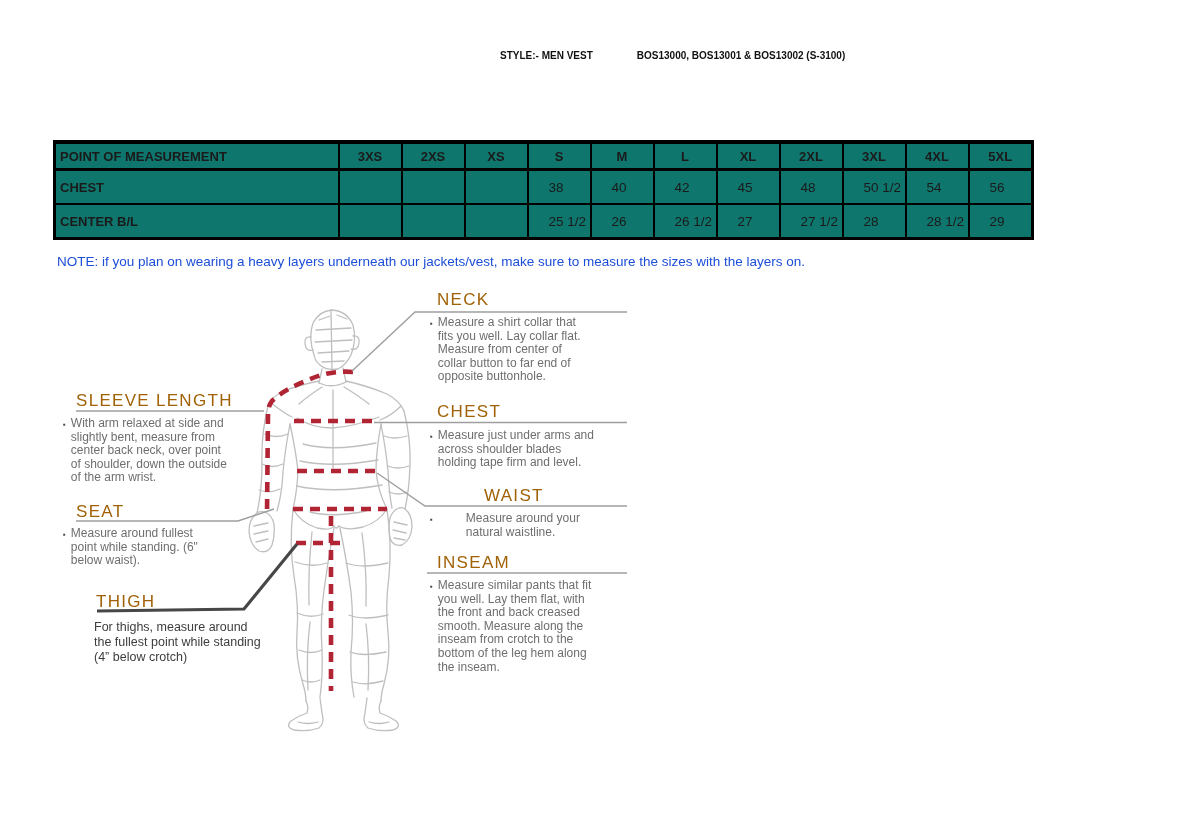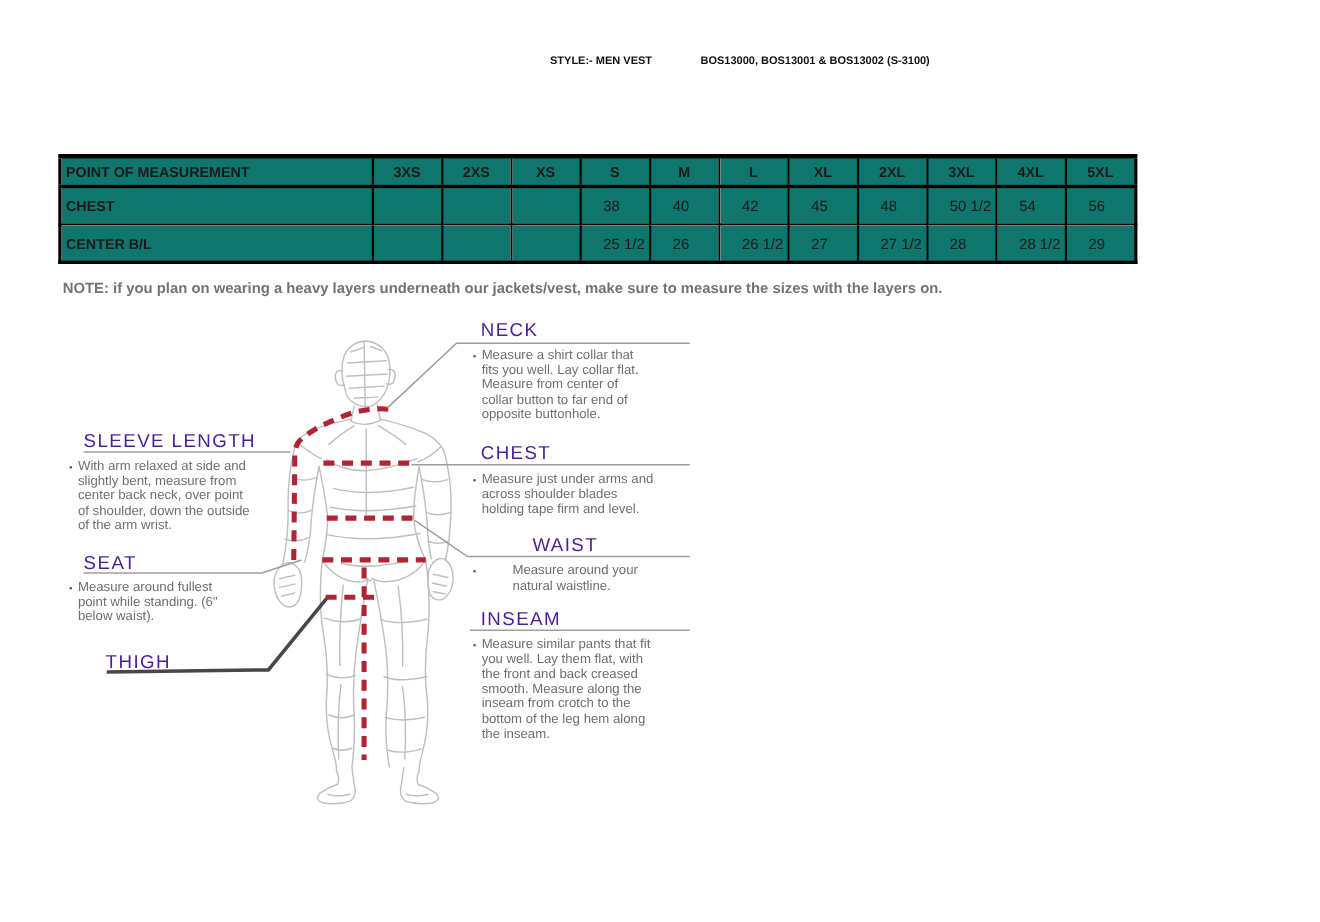--- a/index.html
+++ b/index.html
@@ -15,25 +15,25 @@
     table-layout:fixed;width:979px;}
   table.size-table{border:3px solid #000;border-top:4px solid #000;}
   table.size-table th,table.size-table td{border:2px solid #000;overflow:hidden;
     white-space:nowrap;background:#0f766e;margin-top:40px;}
   table.size-table thead th{font-size:13px;font-weight:bold;height:24px;text-align:center;padding:0 2px;}
   table.size-table thead th.pom{text-align:left;padding-left:4px;}
   table.size-table thead tr{border-bottom:3px solid #000;}
   table.size-table tbody td{font-size:13.5px;height:30px;text-align:left;padding-left:20px;font-weight:normal;}
   table.size-table tbody td.rowlabel{font-weight:bold;padding-left:4px;font-size:13px;}
   
-  .note-line{position:absolute;left:57px;top:254px;font-size:13.5px;font-weight:bold;color:#737373;white-space:nowrap;}
+  .note-line{position:absolute;left:57px;top:254px;font-size:13.5px;font-weight:normal;color:#1d4ed8;white-space:nowrap;}
   
   .diagram{position:absolute;left:0;top:0;width:1200px;height:838px;}
   svg.diagram-art{position:absolute;left:40px;top:280px;}
-  .g-heading{position:absolute;font-size:17px;letter-spacing:1.3px;color:#4c1d95;white-space:nowrap;}
+  .g-heading{position:absolute;font-size:17px;letter-spacing:1.3px;color:#a16207;white-space:nowrap;}
   .g-desc{position:absolute;display:flex;align-items:flex-start;gap:5px;
     font-size:12px;line-height:13.6px;color:#6e6e6e;}
   .g-desc .bullet{font-size:8px;line-height:13px;color:#4a4a4a;margin-top:1px;}
   .g-desc .txt{display:block;}
   .desc-neck .txt{width:156px;}
   .desc-sleeve .txt{width:162px;}
   .desc-chest .txt{width:158px;}
   .desc-waist .txt{width:140px;margin-left:28px;}
   .desc-seat .txt{width:140px;}
   .desc-inseam .txt{width:158px;}
@@ -225,15 +225,18 @@
       <span class="txt">With arm relaxed at side and slightly bent, measure from center back neck, over point of shoulder, down the outside of the arm wrist.</span>
     </div>
 
     <div class="g-heading" style="left:76px;top:502px;">SEAT</div>
     <div class="g-desc desc-seat" style="left:63px;top:527px;">
       <span class="bullet">▪</span>
       <span class="txt">Measure around fullest point while standing. (6" below waist).</span>
     </div>
 
     <div class="g-heading" style="left:96px;top:592px;">THIGH</div>
+    <div class="g-desc desc-thigh" style="left:94px;top:620px;">
+      <span class="txt">For thighs, measure around the fullest point while standing (4” below crotch)</span>
+    </div>
 
   </div>
 </div>
 
 </body></html>

